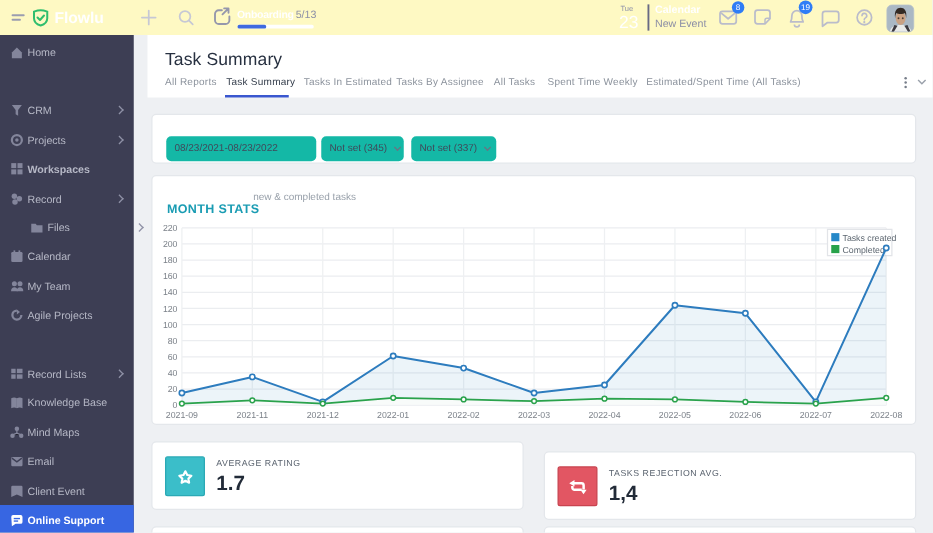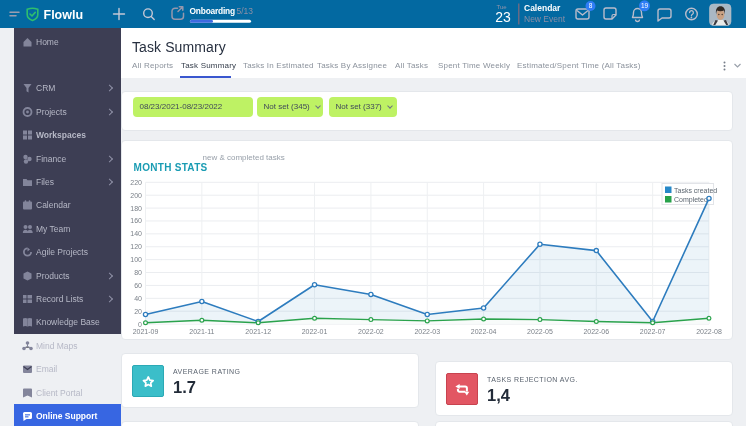--- a/index.html
+++ b/index.html
@@ -1,42 +1,42 @@
 <!DOCTYPE html>
 <html><head>
 <meta charset="utf-8">
 <style>
 * { margin:0; padding:0; box-sizing:border-box; }
 html,body { width:746px; height:426px; overflow:hidden; font-family:"Liberation Sans", sans-serif; }
 body { position:relative; background:#eef0f3; }
 .abs { position:absolute; }
 
 
-#topbar { position:absolute; left:0; top:0; width:746px; height:28px; background:#0369a1; z-index:30; }
+#topbar { position:absolute; left:0; top:0; width:746px; height:28px; background:#fef9c3; z-index:30; }
 #topbar svg { display:block; }
 
 
-#sidebar { position:absolute; left:14px; top:28px; width:107px; height:306px; background:#3d3e54; z-index:20; }
+#sidebar { position:absolute; left:0; top:28px; width:107px; height:398px; background:#3d3e54; z-index:20; }
 .sitem { position:absolute; left:0; width:107px; height:23.4px; color:#b6b8c6; font-size:8.5px; }
 .sitem .lbl { position:absolute; left:22px; top:50%; transform:translateY(-50%); white-space:nowrap; }
 .sitem .ico { position:absolute; left:8px; top:50%; transform:translateY(-50%); width:11px; height:11px; }
 .sitem .chev { position:absolute; right:9px; top:50%; transform:translateY(-50%); width:5px; height:5px; border-top:1.2px solid #8f91a6; border-right:1.2px solid #8f91a6; transform:translateY(-50%) rotate(45deg); }
 .sitem.active { background:#3766e2; color:#ffffff; font-weight:bold; }
 
 
 #header { position:absolute; left:118px; top:28px; width:639px; height:50px; background:#ffffff; z-index:10; }
 #title { position:absolute; left:14px; top:11px; font-size:14px; color:#273040; font-weight:500; letter-spacing:0.1px; }
 .tab { position:absolute; top:33px; font-size:8px; color:#8b929c; white-space:nowrap; letter-spacing:0.2px; }
 .tab.active { color:#333c4a; }
 #tabline { position:absolute; left:62px; top:48px; width:51px; height:2px; background:#3a57cf; }
 
 .card { position:absolute; background:#ffffff; border:1px solid #e4e7eb; border-radius:4px; }
 
 
-.inputbox { position:absolute; top:5px; height:20px; background:#bef264; border-radius:4px; font-size:8px; color:#40495a; line-height:20px; white-space:nowrap; }
+.inputbox { position:absolute; top:17px; height:20px; background:#14b8a6; border-radius:4px; font-size:8px; color:#40495a; line-height:20px; white-space:nowrap; }
 .chevd { display:inline-block; width:4px; height:4px; border-right:1.1px solid #6b7482; border-bottom:1.1px solid #6b7482; transform:rotate(45deg); margin-left:6px; margin-bottom:1px; }
 
 
 .sticon { position:absolute; left:10px; top:11px; width:32px; height:32px; border-radius:2px; }
 .stlabel { position:absolute; left:51px; top:13.5px; font-size:7px; color:#59626e; letter-spacing:0.45px; }
 .stvalue { position:absolute; left:51px; top:24px; font-size:16.5px; font-weight:bold; color:#222b38; }
 </style>
 </head>
 <body>
 
@@ -139,24 +139,24 @@
         <rect x="6" y="6" width="4" height="4" fill="#83859b"></rect>
       </svg>
       <span class="lbl">Workspaces</span>
     </div>
     <div class="sitem" style="top:119px;">
       <svg class="ico" viewBox="0 0 11 11">
         <circle cx="3.5" cy="3.5" r="2.2" fill="#83859b"></circle>
         <circle cx="7.5" cy="5.5" r="2.2" fill="#83859b"></circle>
         <circle cx="4" cy="8" r="2.2" fill="#83859b"></circle>
       </svg>
-      <span class="lbl">Finance</span>
-      <span class="chev"></span>
-    </div>
-    <div class="sitem" style="top:142.39999999999998px;">
+      <span class="lbl">Record</span>
+      <span class="chev"></span>
+    </div>
+    <div class="sitem" style="top:142.39999999999998px;margin-left:16px;">
       <svg class="ico" viewBox="0 0 11 11">
         <path d="M1 2.5 h3.5 l1 1.2 H10 V9.5 H1 Z" fill="#83859b"></path>
       </svg>
       <span class="lbl">Files</span>
       <span class="chev"></span>
     </div>
     <div class="sitem" style="top:165.79999999999998px;">
       <svg class="ico" viewBox="0 0 11 11">
         <rect x="1" y="2" width="9" height="8" rx="1" fill="#83859b"></rect>
         <rect x="2.8" y="0.8" width="1.4" height="2.4" fill="#83859b"></rect>
@@ -173,27 +173,20 @@
     </div>
     <div class="sitem" style="top:189.2px;">
       <svg class="ico" viewBox="0 0 11 11">
         <circle cx="3.5" cy="3.5" r="2" fill="#83859b"></circle>
         <circle cx="8" cy="3.5" r="2" fill="#83859b"></circle>
         <path d="M0.8 9.5 c0-2 1.2-3.2 2.7-3.2 s2.7 1.2 2.7 3.2 z" fill="#83859b"></path>
         <path d="M5.3 9.5 c0-2 1.2-3.2 2.7-3.2 s2.7 1.2 2.7 3.2 z" fill="#83859b"></path>
       </svg>
       <span class="lbl">My Team</span>
     </div>
-    <div class="sitem" style="top:236px;">
-      <svg class="ico" viewBox="0 0 11 11">
-        <path d="M1.5 3 L5.5 1 L9.5 3 V8 L5.5 10 L1.5 8 Z" fill="#83859b"></path>
-      </svg>
-      <span class="lbl">Products</span>
-      <span class="chev"></span>
-    </div>
     <div class="sitem" style="top:259.4px;">
       <svg class="ico" viewBox="0 0 11 11">
         <rect x="1" y="1.5" width="3.5" height="3.5" fill="#83859b"></rect>
         <rect x="1" y="6" width="3.5" height="3.5" fill="#83859b"></rect>
         <rect x="5.5" y="1.5" width="4.5" height="3.5" fill="#83859b"></rect>
         <rect x="5.5" y="6" width="4.5" height="3.5" fill="#83859b"></rect>
       </svg>
       <span class="lbl">Record Lists</span>
       <span class="chev"></span>
     </div>
@@ -217,21 +210,21 @@
       <svg class="ico" viewBox="0 0 11 11">
         <rect x="1" y="2" width="9" height="7.5" rx="1" fill="#83859b"></rect>
         <path d="M1.5 3 L5.5 6 L9.5 3" stroke="#3d3e54" stroke-width="1.1" fill="none"></path>
       </svg>
       <span class="lbl">Email</span>
     </div>
     <div class="sitem" style="top:353px;">
       <svg class="ico" viewBox="0 0 11 11">
         <path d="M2 1 h7 a1 1 0 0 1 1 1 v8 l-4.5-2 L1 10 V2 a1 1 0 0 1 1-1 z" fill="#83859b"></path>
       </svg>
-      <span class="lbl">Client Portal</span>
+      <span class="lbl">Client Event</span>
     </div>
     <div class="sitem active" style="top:376.4px;">
       <svg class="ico" viewBox="0 0 11 11">
         <path d="M1 3 a1.5 1.5 0 0 1 1.5-1.5 h6 A1.5 1.5 0 0 1 10 3 v4 a1.5 1.5 0 0 1 -1.5 1.5 h-4 L1.5 10.5 z" fill="#ffffff"></path>
         <rect x="3" y="3.8" width="5" height="1.1" fill="#3766e2"></rect>
         <rect x="3" y="5.8" width="3.5" height="1.1" fill="#3766e2"></rect>
       </svg>
       <span class="lbl">Online Support</span>
     </div>
   </div>

